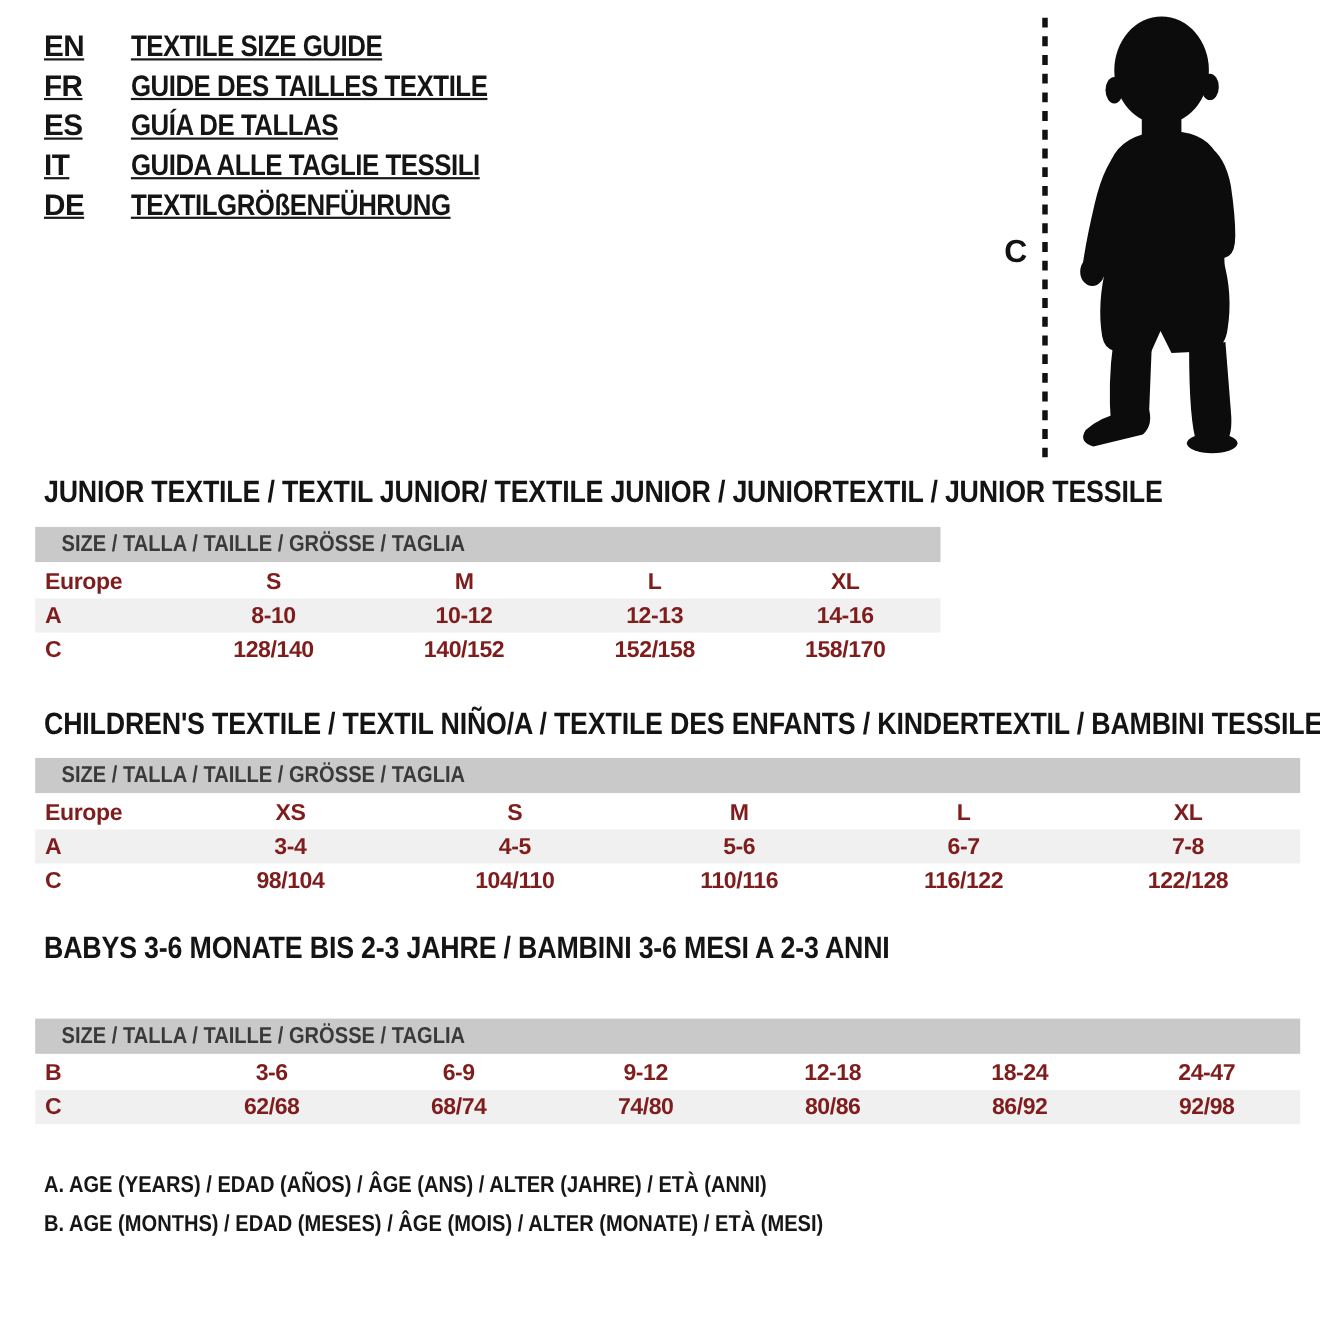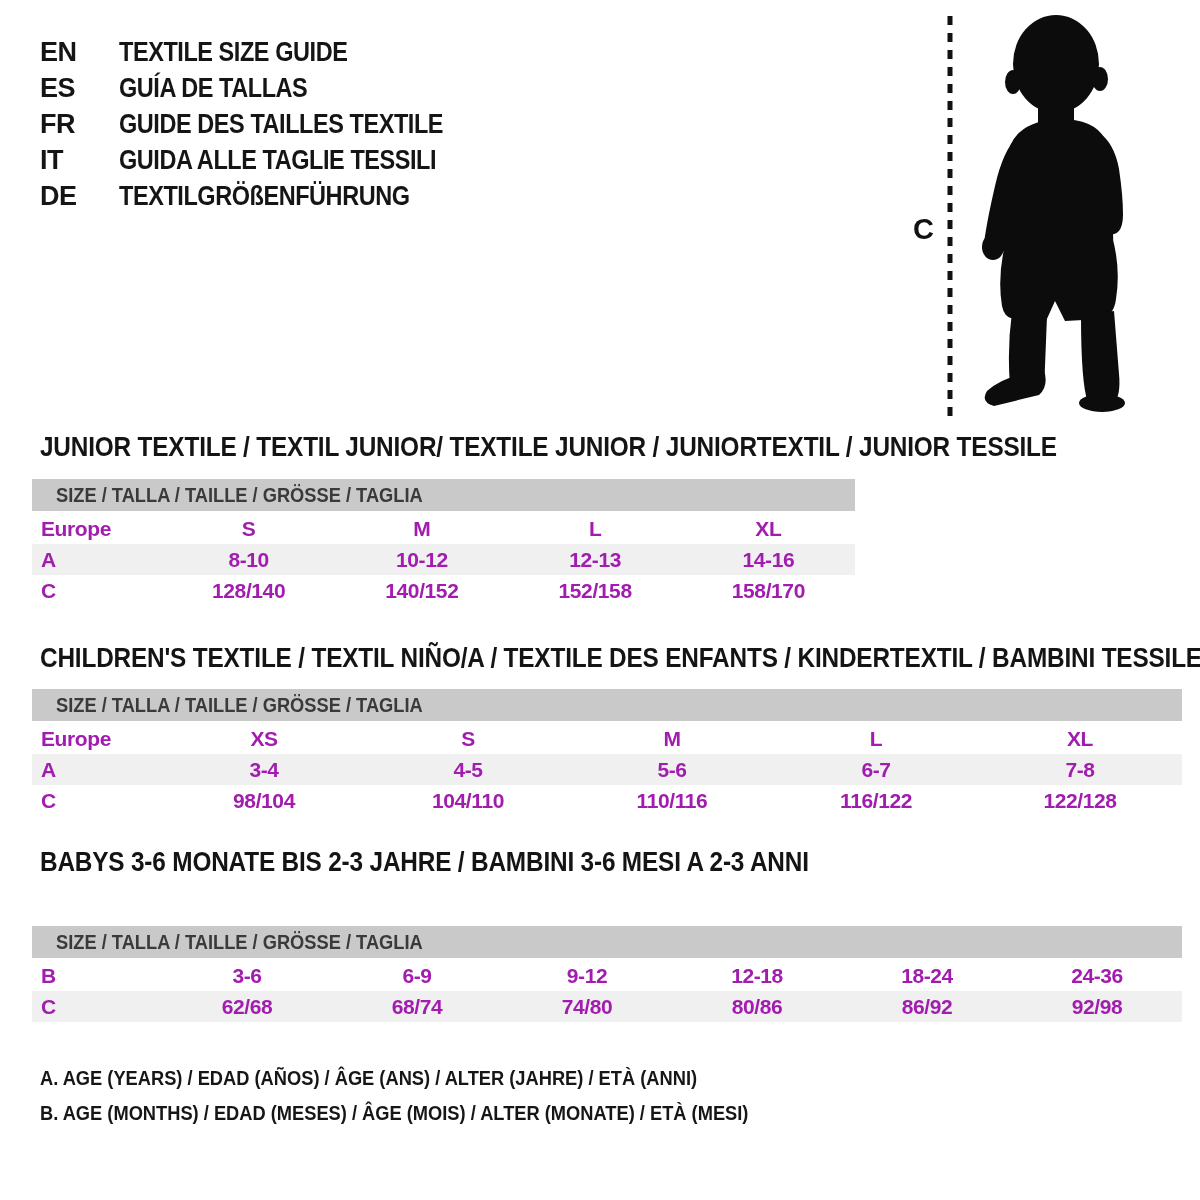--- a/index.html
+++ b/index.html
@@ -4,66 +4,66 @@
 <style>
   html, body { margin: 0; padding: 0; }
   body { font-family: "Liberation Sans", sans-serif; background: #ffffff; }
   .canvas {
     position: relative; width: 1200px; height: 1200px;
     background: #ffffff; overflow: hidden; color: #1a1a1a;
   }
   .cond { display: inline-block; transform: scaleX(0.87); transform-origin: 0 50%; white-space: nowrap; }
 
   
-  .langs { position: absolute; left: 40px; top: 34px; }
+  .langs { position: absolute; left: 40px; top: 24px; text-decoration: underline; }
   .lang-row { display: flex; height: 36px; align-items: center; font-size: 27px; font-weight: bold; letter-spacing: -0.5px; color: #151515; }
   .lang-code { width: 79px; flex: none; }
 
   
   .dash-line { position: absolute; left: 946px; top: 16px; }
   .measure-c { position: absolute; left: 913px; top: 213px; font-size: 29px; font-weight: bold; color: #111; }
   .silhouette { position: absolute; left: 962px; top: 4px; }
 
   
   .sec-title { position: absolute; font-size: 28px; font-weight: bold; color: #141414; letter-spacing: -0.2px; }
   .two-line { line-height: 35px; }
 
   
   .table { position: absolute; }
   .size-bar {
     height: 32px; background: #c9c9c9; display: flex; align-items: center;
     padding-left: 24px; font-size: 21px; font-weight: bold; color: #3a3a3a;
     box-sizing: border-box; margin-bottom: 2px;
   }
-  .trow { display: flex; height: 31px; align-items: center; font-size: 21px; font-weight: bold; color: #a21caf; letter-spacing: -0.4px; }
+  .trow { display: flex; height: 31px; align-items: center; font-size: 21px; font-weight: bold; color: #7f1d1d; letter-spacing: -0.4px; }
   .trow.shaded { background: #f0f0f0; }
   .trow .rlabel { width: 130px; flex: none; padding-left: 9px; box-sizing: border-box; }
   .trow .val { flex: 1; text-align: center; }
 
   
   .legend { position: absolute; left: 40px; top: 1066px; }
   .legend-line { height: 35px; display: flex; font-size: 21px; font-weight: bold; color: #161616; }
 </style>
 </head>
 <body>
 
 <div class="canvas">
 
   <div class="langs">
     <div class="lang-row">
       <span class="lang-code">EN</span>
       <span class="cond">TEXTILE SIZE GUIDE</span>
     </div>
     <div class="lang-row">
+      <span class="lang-code">FR</span>
+      <span class="cond">GUIDE DES TAILLES TEXTILE</span>
+    </div>
+    <div class="lang-row">
       <span class="lang-code">ES</span>
       <span class="cond">GUÍA DE TALLAS</span>
-    </div>
-    <div class="lang-row">
-      <span class="lang-code">FR</span>
-      <span class="cond">GUIDE DES TAILLES TEXTILE</span>
     </div>
     <div class="lang-row">
       <span class="lang-code">IT</span>
       <span class="cond">GUIDA ALLE TAGLIE TESSILI</span>
     </div>
     <div class="lang-row">
       <span class="lang-code">DE</span>
       <span class="cond">TEXTILGRÖßENFÜHRUNG</span>
     </div>
   </div>
@@ -176,21 +176,21 @@
     <div class="size-bar">
       <span class="cond">SIZE / TALLA / TAILLE / GRÖSSE / TAGLIA</span>
     </div>
     <div class="trow">
       <span class="rlabel">B</span>
       <span class="val">3-6</span>
       <span class="val">6-9</span>
       <span class="val">9-12</span>
       <span class="val">12-18</span>
       <span class="val">18-24</span>
-      <span class="val">24-36</span>
+      <span class="val">24-47</span>
     </div>
     <div class="trow shaded">
       <span class="rlabel">C</span>
       <span class="val">62/68</span>
       <span class="val">68/74</span>
       <span class="val">74/80</span>
       <span class="val">80/86</span>
       <span class="val">86/92</span>
       <span class="val">92/98</span>
     </div>

